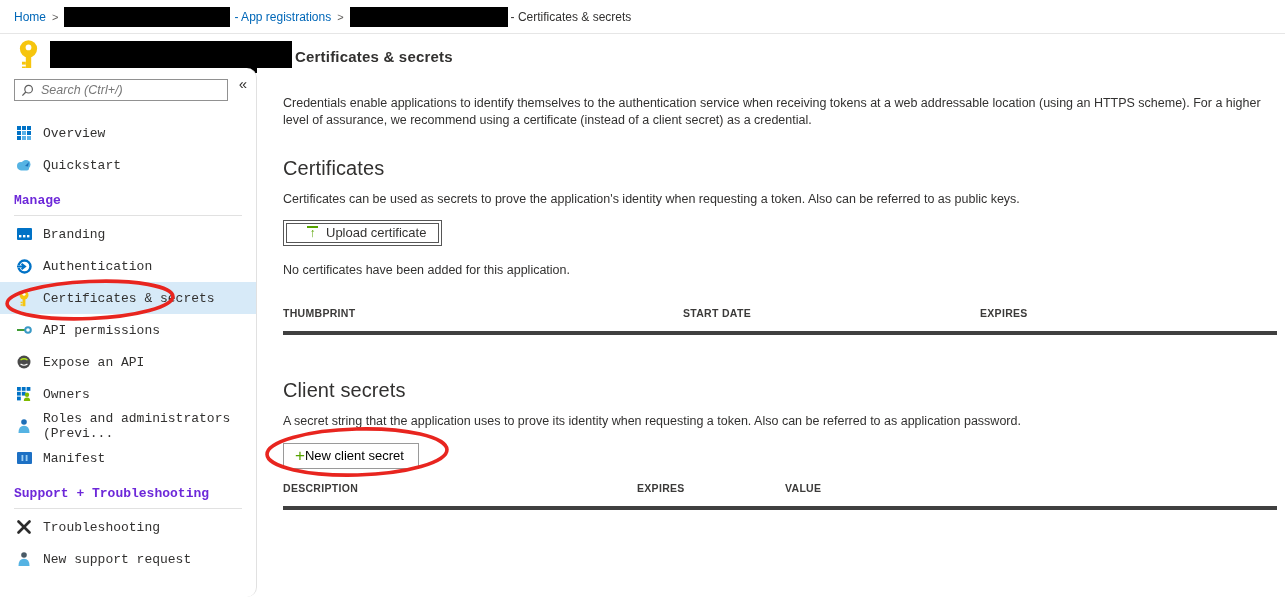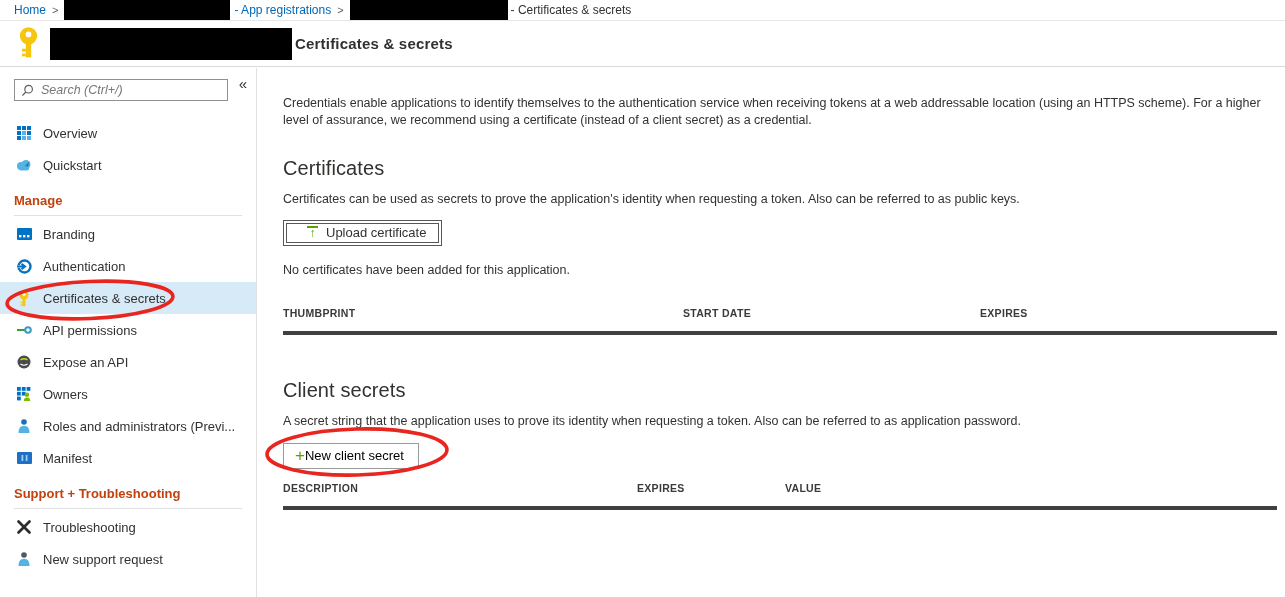--- a/index.html
+++ b/index.html
@@ -7,21 +7,21 @@
   body {
     font-family: "Liberation Sans", sans-serif;
     color: #323130;
     background: #fff;
     position: relative;
     font-size: 13px;
   }
 
   
   .breadcrumb-bar {
-    height: 21px;
+    height: 34px;
     display: flex;
     align-items: center;
     padding-left: 14px;
     font-size: 12px;
     border-bottom: 1px solid #e6e6e6;
     white-space: nowrap;
   }
   .crumb-link { color: #0067b8; cursor: pointer; }
   .crumb-sep { color: #605e5c; margin: 0 6px; font-size: 11px; }
   .redact { background: #000; height: 20px; display: inline-block; }
@@ -42,20 +42,21 @@
   .page-title { font-size: 15px; font-weight: 700; letter-spacing: .2px; }
 
   
   .sidebar {
     position: absolute;
     top: 68px; left: 0; bottom: 0;
     width: 257px;
     border-right: 1px solid #e1e1e1;
     background: #fff;
     padding-top: 11px;
+    border-radius: 10px;
   }
   .search-row {
     margin-left: 14px;
     width: 214px; height: 22px;
     border: 1px solid #919191;
     display: flex; align-items: center;
     padding: 0 6px; gap: 7px;
     background: #fff;
   }
   .search-row input {
@@ -63,37 +64,37 @@
     font-family: "Liberation Sans", sans-serif;
     font-size: 12.5px; width: 100%;
     color: #323130;
   }
   .search-row input::placeholder { font-style: italic; color: #777; }
   .collapse-btn {
     position: absolute; top: 8px; right: 9px;
     font-size: 15px; color: #323130; cursor: pointer; line-height: 1;
   }
   .collapse-btn::before { content: "\00AB"; }
-  .nav-list { margin-top: 16px; }
+  .nav-list { margin-top: 16px; font-family: Liberation Mono, monospace; }
   .nav-item {
     height: 32px;
     display: flex; align-items: center;
     padding-left: 16px; gap: 11px;
     font-size: 13px; cursor: pointer;
     color: #323130;
   }
   .nav-item.selected { background: #d7eaf8; }
   .icon-cell {
     width: 16px; height: 16px; flex-shrink: 0;
     display: flex; align-items: center; justify-content: center;
   }
   .nav-section-header {
     margin-top: 12px; height: 18px;
     padding-left: 14px;
-    font-size: 13px; font-weight: 700; color: #c2410c;
+    font-size: 13px; font-weight: 700; color: #6d28d9;
   }
   .nav-divider {
     border-bottom: 1px solid #e1e1e1;
     margin: 4px 14px 2px 14px;
   }
 
   
   .main {
     position: absolute;
     top: 68px; left: 257px; right: 0; bottom: 0;

